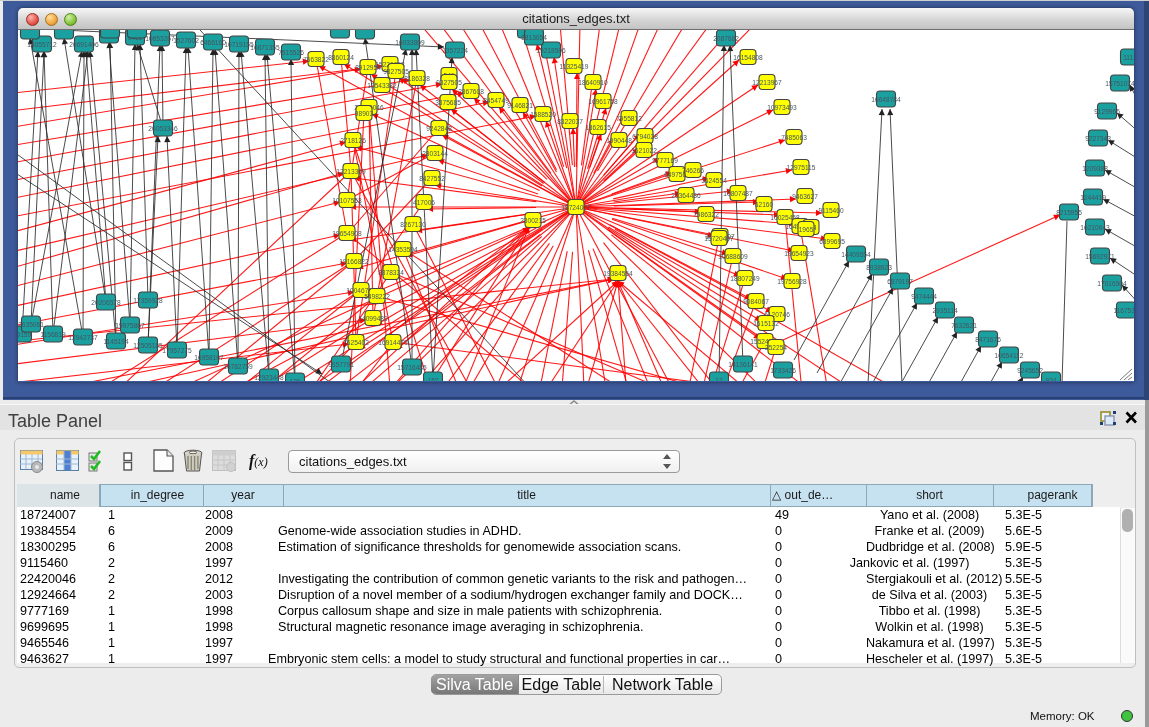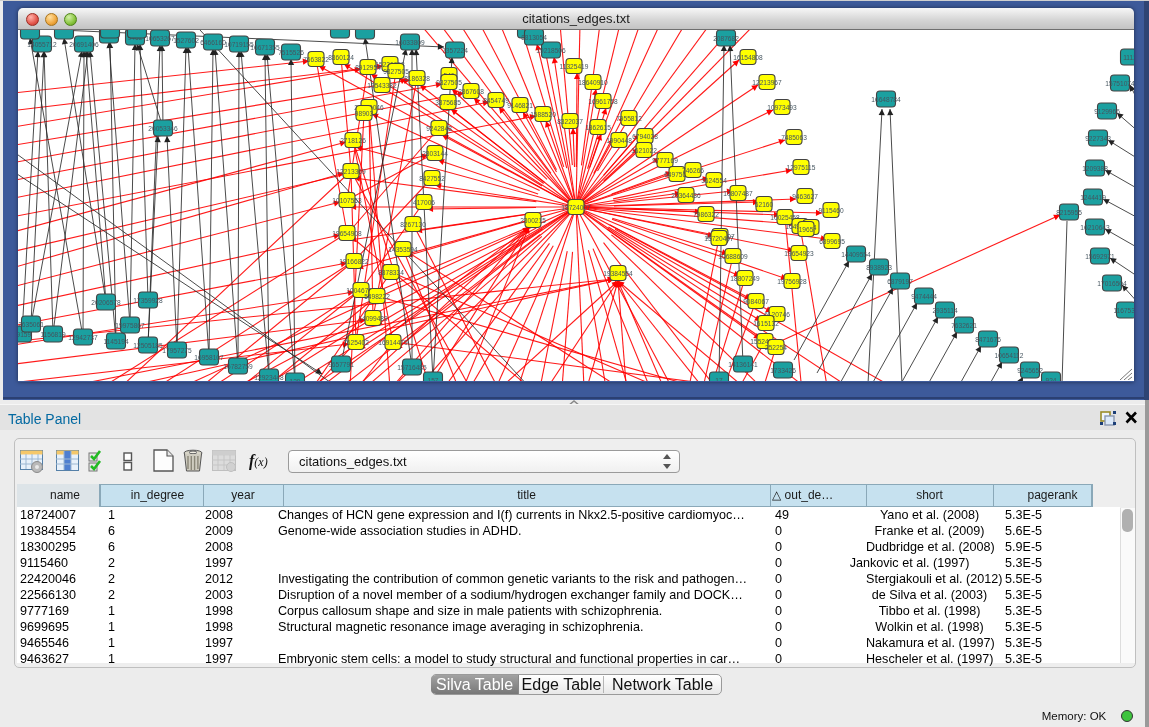--- a/index.html
+++ b/index.html
@@ -7,35 +7,35 @@
 
 #desk{left:3px;top:1px;width:1146px;height:399px;background:#3d5a9a}
 #win{left:18px;top:8px;width:1116px;height:374px;border-radius:5px 5px 0 0;box-shadow:0 0 4px rgba(0,0,0,.5)}
 #titlebar{left:18px;top:8px;width:1116px;height:22px;border-radius:5px 5px 0 0;background:linear-gradient(#f7f7f7,#d6d6d6 55%,#c3c3c3);border-bottom:1px solid #6f6f6f}
 #title{left:18px;top:11px;width:1116px;text-align:center;font-size:13px;color:#1c1c1c}
 .tl{top:13px;width:13px;height:13px;border-radius:50%;}
 #canvas{left:18px;top:30px;width:1116px;height:351px;background:#fff;overflow:hidden}
 
 #tp{left:0;top:400px;width:1149px;height:327px;background:#ececec}
 #tphead{left:0;top:404px;width:1149px;height:26px;background:#e3e3e3;border-top:1px solid #f6f6f6}
-#tptitle{left:8px;top:411px;font-size:14px;color:#0369a1}
+#tptitle{left:8px;top:411px;font-size:18px;color:#404040}
 #inner{left:14px;top:438px;width:1122px;height:230px;background:#eee;border:1px solid #bfbfbf;border-radius:5px}
 #combo{left:288px;top:450px;width:392px;height:23px;background:linear-gradient(#fff,#f0f0f0);border:1px solid #9a9a9a;border-radius:4px;font-size:13px;color:#111;line-height:21px;padding-left:10px}
 #thead{left:17px;top:484px;width:1075px;height:23px;background:#c6e1ef;border:1px solid #8aa8b8}
 .th{position:absolute;top:488px;font-size:12px;color:#1a1a1a;text-align:center}
 #tbody{left:17px;top:507px;width:1103px;height:156px;background:#fff}
 .tr{position:absolute;left:0;width:1149px;height:16px;font-size:12.6px;color:#000}
 .tr span{position:absolute;top:1px;white-space:nowrap}
 .tr .ctr{text-align:center}
 .gline{top:484px;width:1px;height:23px;background:#8aa8b8}
 #tabs{left:431px;top:674px;width:291px;height:21px;border:1px solid #9a9a9a;border-radius:5px;background:linear-gradient(#fff,#e8e8e8);font-size:13px}
 .seg{position:absolute;top:675px;height:19px;line-height:19px;text-align:center;color:#111}
 #scroll{left:1120px;top:508px;width:15px;height:155px;background:#fafafa;border-left:1px solid #ddd}
 #thumb{left:1122px;top:509px;width:11px;height:23px;background:#b0b0b0;border-radius:5px}
-#memtext{top:710px;left:1030px;width:88px;text-align:center;font-size:11.5px;color:#111}
+#memtext{top:710px;left:1030px;width:88px;text-align:left;font-size:11.5px;color:#111}
 #memdot{left:1121px;top:710px;width:12px;height:12px;border-radius:50%;background:#3ec43e;border:1.5px solid #333}
 </style></head>
 <body>
 <div id="desk" class="abs"></div>
 <div id="win" class="abs"></div>
 <div id="canvas" class="abs"></div>
 <svg width="1116" height="351" viewBox="18 30 1116 351" preserveAspectRatio="none" style="position:absolute;left:18px;top:30px;display:block">
 <line x1="576" y1="207" x2="420" y2="24" stroke="#f00" stroke-width="1.1" stroke-opacity="0.9"></line>
 <line x1="550.9476093824074" y1="173.28979791897473" x2="440" y2="24" stroke="#f00" stroke-width="1.1" stroke-opacity="0.9"></line>
 <line x1="576" y1="207" x2="460" y2="24" stroke="#f00" stroke-width="1.1" stroke-opacity="0.9"></line>
@@ -804,38 +804,38 @@
 <div class="th" style="left:203px;width:80px">year</div>
 <div class="th" style="left:283px;width:487px">title</div>
 <div class="th" style="left:772px;width:94px;text-align:left">△ out_de…</div>
 <div class="th" style="left:866px;width:127px">short</div>
 <div class="th" style="left:1003px;width:99px">pagerank</div>
 <div id="tbody" class="abs"></div>
 <div class="tr" style="top:507px">
 <span style="left:20px">18724007</span>
     <span style="left:108px">1</span>
 <span style="left:205px">2008</span>
-    <span style="left:278px">Changes of HCN gene expression and I(f) currents in Nkx2.5-positive cardiomyoc…</span>
 <span style="left:775px">49</span>
     <span class="ctr" style="left:866px;width:127px">Yano et al. (2008)</span>
 <span style="left:1005px">5.3E-5</span>
   </div>
 <div class="tr" style="top:523px">
 <span style="left:20px">19384554</span>
     <span style="left:108px">6</span>
 <span style="left:205px">2009</span>
     <span style="left:278px">Genome-wide association studies in ADHD.</span>
 <span style="left:775px">0</span>
     <span class="ctr" style="left:866px;width:127px">Franke et al. (2009)</span>
 <span style="left:1005px">5.6E-5</span>
   </div>
 <div class="tr" style="top:539px">
 <span style="left:20px">18300295</span>
     <span style="left:108px">6</span>
 <span style="left:205px">2008</span>
+    <span style="left:278px">Estimation of significance thresholds for genomewide association scans.</span>
 <span style="left:775px">0</span>
     <span class="ctr" style="left:866px;width:127px">Dudbridge et al. (2008)</span>
 <span style="left:1005px">5.9E-5</span>
   </div>
 <div class="tr" style="top:555px">
 <span style="left:20px">9115460</span>
     <span style="left:108px">2</span>
 <span style="left:205px">1997</span>
 <span style="left:775px">0</span>
     <span class="ctr" style="left:846px;width:127px">Jankovic et al. (1997)</span>
@@ -844,21 +844,21 @@
 <div class="tr" style="top:571px">
 <span style="left:20px">22420046</span>
     <span style="left:108px">2</span>
 <span style="left:205px">2012</span>
     <span style="left:278px">Investigating the contribution of common genetic variants to the risk and pathogen…</span>
 <span style="left:775px">0</span>
     <span class="ctr" style="left:866px;width:127px">Stergiakouli et al. (2012)</span>
 <span style="left:1005px">5.5E-5</span>
   </div>
 <div class="tr" style="top:587px">
-<span style="left:20px">22566130</span>
+<span style="left:20px">12924664</span>
     <span style="left:108px">2</span>
 <span style="left:205px">2003</span>
     <span style="left:278px">Disruption of a novel member of a sodium/hydrogen exchanger family and DOCK…</span>
 <span style="left:775px">0</span>
     <span class="ctr" style="left:866px;width:127px">de Silva et al. (2003)</span>
 <span style="left:1005px">5.3E-5</span>
   </div>
 <div class="tr" style="top:603px">
 <span style="left:20px">9777169</span>
     <span style="left:108px">1</span>
@@ -882,21 +882,21 @@
     <span style="left:108px">1</span>
 <span style="left:205px">1997</span>
 <span style="left:775px">0</span>
     <span class="ctr" style="left:866px;width:127px">Nakamura et al. (1997)</span>
 <span style="left:1005px">5.3E-5</span>
   </div>
 <div class="tr" style="top:651px">
 <span style="left:20px">9463627</span>
     <span style="left:108px">1</span>
 <span style="left:205px">1997</span>
-    <span style="left:278px">Embryonic stem cells: a model to study structural and functional properties in car…</span>
+    <span style="left:268px">Embryonic stem cells: a model to study structural and functional properties in car…</span>
 <span style="left:775px">0</span>
     <span class="ctr" style="left:866px;width:127px">Hescheler et al. (1997)</span>
 <span style="left:1005px">5.3E-5</span>
   </div>
 <div class="abs gline" style="left:100px"></div>
 <div class="abs gline" style="left:203px"></div>
 <div class="abs gline" style="left:283px"></div>
 <div class="abs gline" style="left:770px"></div>
 <div class="abs gline" style="left:866px"></div>
 <div class="abs gline" style="left:993px"></div>

